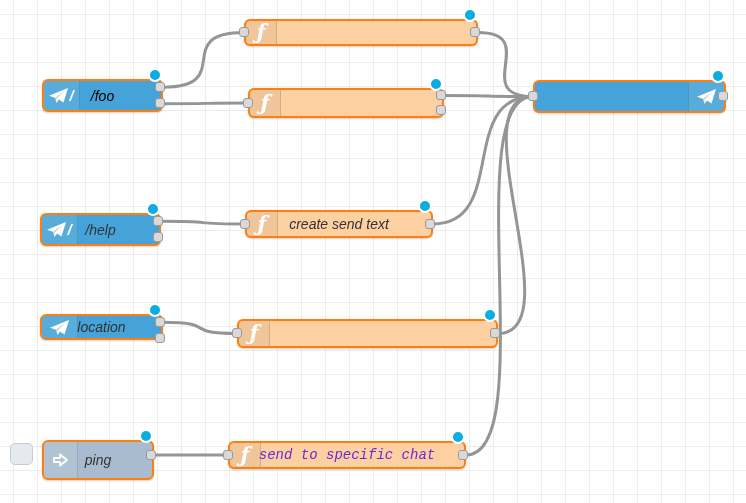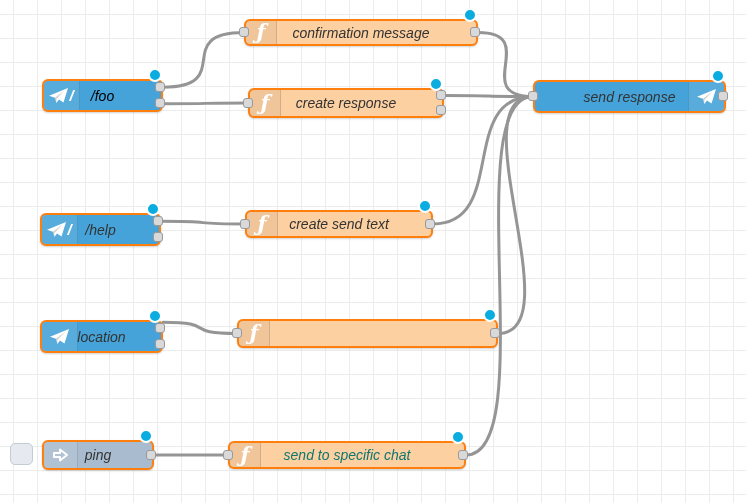--- a/index.html
+++ b/index.html
@@ -86,21 +86,20 @@
       <path d="M 163 322.25 C 219.13770040044392 322.25 180.86229959955608 333.5 237 333.5" class="wire" stroke="#959595"></path>
       <path d="M 498 333.5 C 573 333.5 458 96.5 533 96.5" class="wire" stroke="#959595"></path>
       <path d="M 154 455 C 209.5 455 172.5 455 228 455" class="wire" stroke="#959595"></path>
       <path d="M 466 455 C 541 455 458 96.5 533 96.5" class="wire" stroke="#959595"></path>
     </svg>
   <div id="node-layer">
       <div class="node" style="left: 244px; top: 19px; width: 234px; height: 27px; background: rgb(253, 208, 162); border-color: rgb(255, 127, 14);">
         <div class="icon-box left" style="width: 30px; background: rgba(0, 0, 0, 0.05);">
           <span class="fx-glyph">ƒ</span>
         </div>
-        <div class="node-label" style="color: rgb(51, 51, 51);">confirmation message</div>
         <div class="port" style="left: -7.5px; top: 6px; background: rgb(217, 217, 217); border-color: rgb(153, 153, 153);"></div>
         <div class="port" style="left: 224px; top: 6px; background: rgb(217, 217, 217); border-color: rgb(153, 153, 153);"></div>
         <div class="changed-dot" style="left: 217px; top: -13.5px; background: rgb(11, 173, 224);"></div>
       </div>
       <div class="node" style="left: 42px; top: 79px; width: 121px; height: 33px; background: rgb(69, 163, 217); border-color: rgb(255, 127, 14);">
         <div class="icon-box left" style="width: 35px; background: rgba(255, 255, 255, 0.1);">
           <svg width="19" height="15" viewBox="0 0 19 15">
             <path fill="#ffffff" d="M19 0 L0 7.8 5.8 9.8 7.4 15 10 11.4 14.5 14.6 Z"></path>
             <path fill="rgba(0,0,0,0.18)" d="M5.8 9.8 15.5 2.5 7.4 10.9 7.4 15 Z"></path>
           </svg>
@@ -108,34 +107,32 @@
         </div>
         <div class="node-label" style="color: #000000;">/foo</div>
         <div class="port" style="left: 111px; top: 0.75px; background: rgb(217, 217, 217); border-color: rgb(153, 153, 153);"></div>
         <div class="port" style="left: 111px; top: 17.25px; background: rgb(217, 217, 217); border-color: rgb(153, 153, 153);"></div>
         <div class="changed-dot" style="left: 104px; top: -13.5px; background: rgb(11, 173, 224);"></div>
       </div>
       <div class="node" style="left: 248px; top: 88px; width: 196px; height: 30px; background: rgb(253, 208, 162); border-color: rgb(255, 127, 14);">
         <div class="icon-box left" style="width: 30px; background: rgba(0, 0, 0, 0.05);">
           <span class="fx-glyph">ƒ</span>
         </div>
-        <div class="node-label" style="color: rgb(51, 51, 51);">create response</div>
         <div class="port" style="left: -7.5px; top: 7.5px; background: rgb(217, 217, 217); border-color: rgb(153, 153, 153);"></div>
         <div class="port" style="left: 186px; top: 0px; background: rgb(217, 217, 217); border-color: rgb(153, 153, 153);"></div>
         <div class="port" style="left: 186px; top: 15px; background: rgb(217, 217, 217); border-color: rgb(153, 153, 153);"></div>
         <div class="changed-dot" style="left: 179px; top: -13.5px; background: rgb(11, 173, 224);"></div>
       </div>
       <div class="node" style="left: 533px; top: 80px; width: 193px; height: 33px; background: rgb(69, 163, 217); border-color: rgb(255, 127, 14);">
         <div class="icon-box right" style="width: 35px; background: rgba(255, 255, 255, 0.1);">
           <svg width="19" height="15" viewBox="0 0 19 15">
             <path fill="#ffffff" d="M19 0 L0 7.8 5.8 9.8 7.4 15 10 11.4 14.5 14.6 Z"></path>
             <path fill="rgba(0,0,0,0.18)" d="M5.8 9.8 15.5 2.5 7.4 10.9 7.4 15 Z"></path>
           </svg>
         </div>
-        <div class="node-label" style="color: rgb(51, 51, 51);">send response</div>
         <div class="port" style="left: -7.5px; top: 9px; background: rgb(217, 217, 217); border-color: rgb(153, 153, 153);"></div>
         <div class="port" style="left: 183px; top: 9px; background: rgb(217, 217, 217); border-color: rgb(153, 153, 153);"></div>
         <div class="changed-dot" style="left: 176px; top: -13.5px; background: rgb(11, 173, 224);"></div>
       </div>
       <div class="node" style="left: 40px; top: 213px; width: 121px; height: 33px; background: rgb(69, 163, 217); border-color: rgb(255, 127, 14);">
         <div class="icon-box left" style="width: 35px; background: rgba(255, 255, 255, 0.1);">
           <svg width="19" height="15" viewBox="0 0 19 15">
             <path fill="#ffffff" d="M19 0 L0 7.8 5.8 9.8 7.4 15 10 11.4 14.5 14.6 Z"></path>
             <path fill="rgba(0,0,0,0.18)" d="M5.8 9.8 15.5 2.5 7.4 10.9 7.4 15 Z"></path>
           </svg>
@@ -148,54 +145,54 @@
       </div>
       <div class="node" style="left: 245px; top: 210px; width: 188px; height: 28px; background: rgb(253, 208, 162); border-color: rgb(255, 127, 14);">
         <div class="icon-box left" style="width: 30px; background: rgba(0, 0, 0, 0.05);">
           <span class="fx-glyph">ƒ</span>
         </div>
         <div class="node-label" style="color: rgb(51, 51, 51);">create send text</div>
         <div class="port" style="left: -7.5px; top: 6.5px; background: rgb(217, 217, 217); border-color: rgb(153, 153, 153);"></div>
         <div class="port" style="left: 178px; top: 6.5px; background: rgb(217, 217, 217); border-color: rgb(153, 153, 153);"></div>
         <div class="changed-dot" style="left: 171px; top: -13.5px; background: rgb(11, 173, 224);"></div>
       </div>
-      <div class="node" style="left: 40px; top: 314px; width: 123px; height: 33px; background: rgb(69, 163, 217); border-color: rgb(255, 127, 14); margin-top: 6px;">
+      <div class="node" style="left: 40px; top: 314px; width: 123px; height: 26px; background: rgb(69, 163, 217); border-color: rgb(255, 127, 14);">
         <div class="icon-box left" style="width: 35px; background: rgba(255, 255, 255, 0.1);">
           <svg width="19" height="15" viewBox="0 0 19 15">
             <path fill="#ffffff" d="M19 0 L0 7.8 5.8 9.8 7.4 15 10 11.4 14.5 14.6 Z"></path>
             <path fill="rgba(0,0,0,0.18)" d="M5.8 9.8 15.5 2.5 7.4 10.9 7.4 15 Z"></path>
           </svg>
         </div>
         <div class="node-label" style="color: rgb(51, 51, 51);">location</div>
         <div class="port" style="left: 113px; top: 0.75px; background: rgb(217, 217, 217); border-color: rgb(153, 153, 153);"></div>
         <div class="port" style="left: 113px; top: 17.25px; background: rgb(217, 217, 217); border-color: rgb(153, 153, 153);"></div>
         <div class="changed-dot" style="left: 106px; top: -13.5px; background: rgb(11, 173, 224);"></div>
       </div>
       <div class="node" style="left: 237px; top: 319px; width: 261px; height: 29px; background: rgb(253, 208, 162); border-color: rgb(255, 127, 14);">
         <div class="icon-box left" style="width: 30px; background: rgba(0, 0, 0, 0.05);">
           <span class="fx-glyph">ƒ</span>
         </div>
         <div class="port" style="left: -7.5px; top: 7px; background: rgb(217, 217, 217); border-color: rgb(153, 153, 153);"></div>
         <div class="port" style="left: 251px; top: 7px; background: rgb(217, 217, 217); border-color: rgb(153, 153, 153);"></div>
         <div class="changed-dot" style="left: 244px; top: -13.5px; background: rgb(11, 173, 224);"></div>
       </div>
-      <div class="node" style="left: 42px; top: 440px; width: 112px; height: 30px; background: rgb(169, 187, 207); border-color: rgb(255, 127, 14);">
+      <div class="node" style="left: 42px; top: 440px; width: 112px; height: 40px; background: rgb(169, 187, 207); border-color: rgb(255, 127, 14);">
         <div class="inject-button" style="left: -34.5px; top: 0.5px;"></div>
         <div class="icon-box left" style="width: 33px; background: rgba(255, 255, 255, 0.1);">
           <svg width="16" height="14" viewBox="0 0 16 14">
             <path d="M1 5 H7 V1.5 L14 7 7 12.5 V9 H1 Z" fill="none" stroke="#ffffff" stroke-width="2" stroke-linejoin="round"></path>
           </svg>
         </div>
         <div class="node-label" style="color: rgb(51, 51, 51);">ping</div>
         <div class="port" style="left: 102px; top: 7.5px; background: rgb(217, 217, 217); border-color: rgb(153, 153, 153);"></div>
         <div class="changed-dot" style="left: 95px; top: -13.5px; background: rgb(11, 173, 224);"></div>
       </div>
       <div class="node" style="left: 228px; top: 441px; width: 238px; height: 28px; background: rgb(253, 208, 162); border-color: rgb(255, 127, 14);">
         <div class="icon-box left" style="width: 30px; background: rgba(0, 0, 0, 0.05);">
           <span class="fx-glyph">ƒ</span>
         </div>
-        <div class="node-label" style="color: #0f766e;">send to specific chat</div>
+        <div class="node-label" style="color: #6d28d9; font-family: Liberation Mono, monospace;">send to specific chat</div>
         <div class="port" style="left: -7.5px; top: 6.5px; background: rgb(217, 217, 217); border-color: rgb(153, 153, 153);"></div>
         <div class="port" style="left: 228px; top: 6.5px; background: rgb(217, 217, 217); border-color: rgb(153, 153, 153);"></div>
         <div class="changed-dot" style="left: 221px; top: -13.5px; background: rgb(11, 173, 224);"></div>
       </div>
     </div>
 </div>
 
 </body></html>

